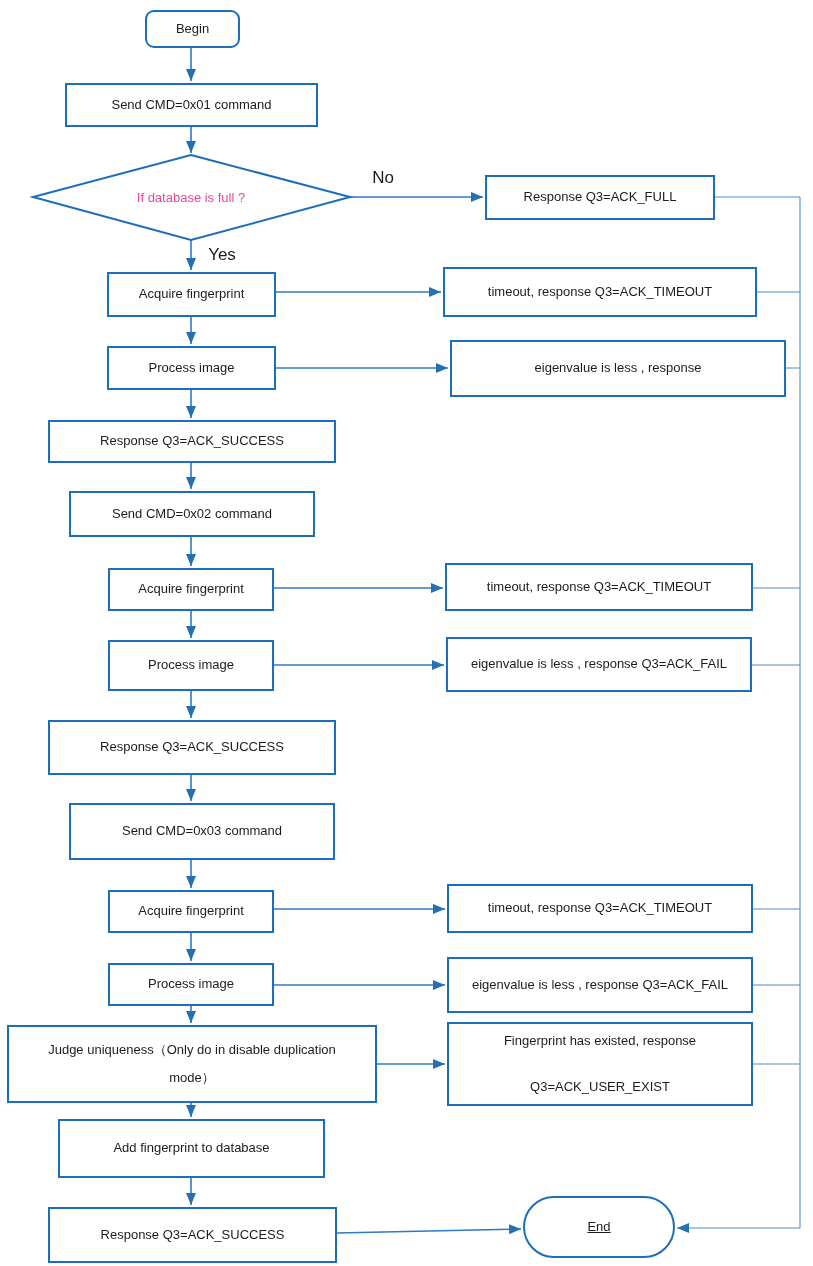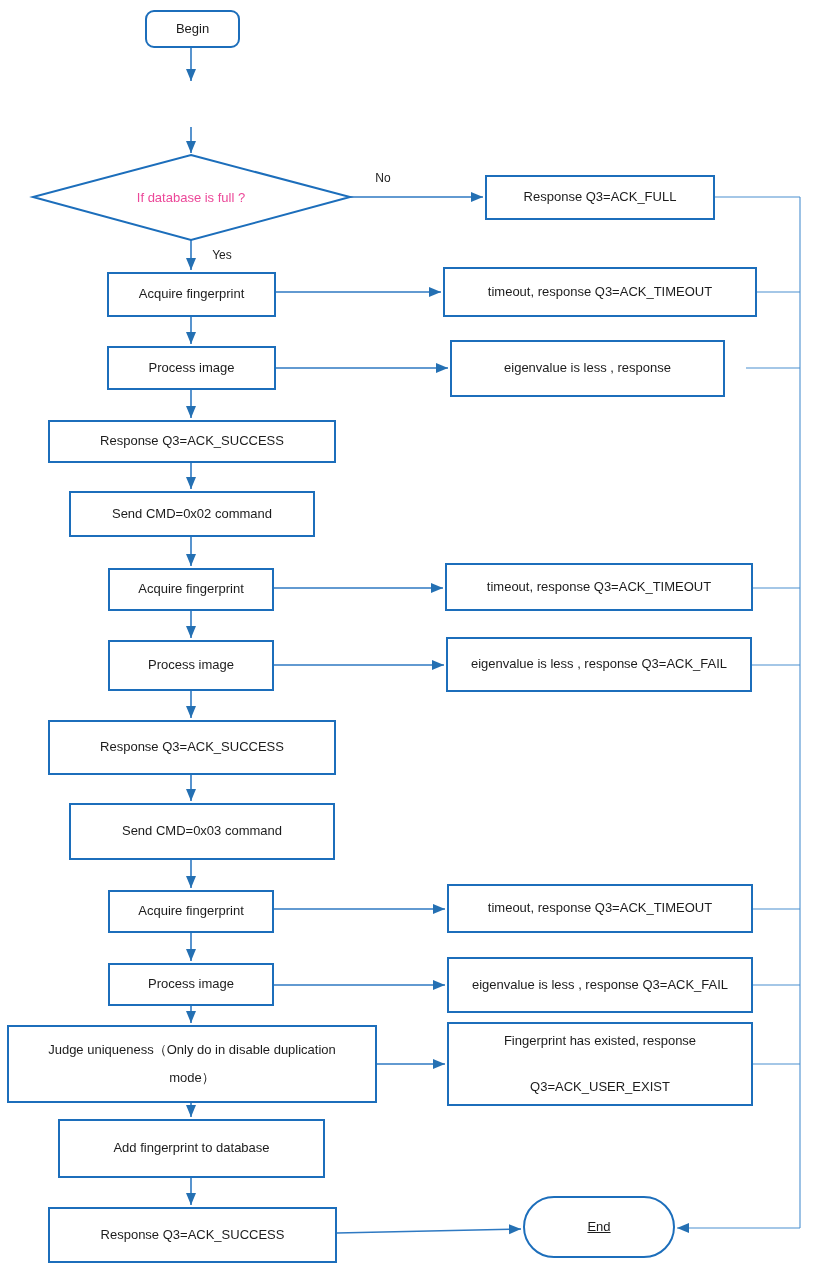--- a/index.html
+++ b/index.html
@@ -25,21 +25,21 @@
     line-height:1.25;
     color:#1c1c1c;
     z-index:2;
   }
   .rounded{border-radius:9px;}
   .pill{border-radius:32px;text-decoration:underline;}
   .two-line{flex-direction:column;gap:15px;padding:4px 26px;}
   .flabel{
     position:absolute;
     display:flex;align-items:center;justify-content:center;
-    font-size:12px;color:#1c1c1c;
+    font-size:17px;color:#1c1c1c;
     background:transparent;z-index:3;
   }
   .diamond-label{
     position:absolute;
     display:flex;align-items:center;justify-content:center;
     font-size:13px;color:#ec4899;z-index:3;
   }
 </style>
 </head>
 <body>
@@ -94,20 +94,21 @@
       <line x1="753" y1="1064" x2="800" y2="1064"></line>
       <line x1="800" y1="197" x2="800" y2="1228"></line>
       <line x1="800" y1="1228" x2="677" y2="1228" marker-end="url(#arr)"></line>
     </g>
 
     <polygon points="191,155 350,197 191,240 33,197" fill="#ffffff" stroke="#1c6ebb" stroke-width="2"></polygon>
   </svg>
 
   <div class="node rounded" style="left:145px;top:10px;width:95px;height:38px;">Begin</div>
 
+  <div class="node" style="left:65px;top:83px;width:253px;height:44px;">Send CMD=0x01 command</div>
 
   <div class="diamond-label" style="left:91px;top:186px;width:200px;height:22px;">If database is full ?</div>
 
   <div class="flabel" style="left:366px;top:168px;width:34px;height:20px;">No</div>
 
   <div class="flabel" style="left:203px;top:245px;width:38px;height:20px;">Yes</div>
 
   <div class="node" style="left:107px;top:272px;width:169px;height:45px;">Acquire fingerprint</div>
 
   <div class="node" style="left:107px;top:346px;width:169px;height:44px;">Process image</div>
@@ -134,21 +135,21 @@
   </div>
 
   <div class="node" style="left:58px;top:1119px;width:267px;height:59px;">Add fingerprint to database</div>
 
   <div class="node" style="left:48px;top:1207px;width:289px;height:56px;">Response Q3=ACK_SUCCESS</div>
 
   <div class="node" style="left:485px;top:175px;width:230px;height:45px;">Response Q3=ACK_FULL</div>
 
   <div class="node" style="left:443px;top:267px;width:314px;height:50px;">timeout, response Q3=ACK_TIMEOUT</div>
 
-  <div class="node" style="left:450px;top:340px;width:275px;height:57px;">eigenvalue is less , response</div>
+  <div class="node" style="left:450px;top:340px;width:336px;height:57px;">eigenvalue is less , response</div>
 
   <div class="node" style="left:445px;top:563px;width:308px;height:48px;">timeout, response Q3=ACK_TIMEOUT</div>
 
   <div class="node" style="left:446px;top:637px;width:306px;height:55px;">eigenvalue is less , response Q3=ACK_FAIL</div>
 
   <div class="node" style="left:447px;top:884px;width:306px;height:49px;">timeout, response Q3=ACK_TIMEOUT</div>
 
   <div class="node" style="left:447px;top:957px;width:306px;height:56px;">eigenvalue is less , response Q3=ACK_FAIL</div>
 
   <div class="node two-line" style="left:447px;top:1022px;width:306px;height:84px;gap:30px;">

